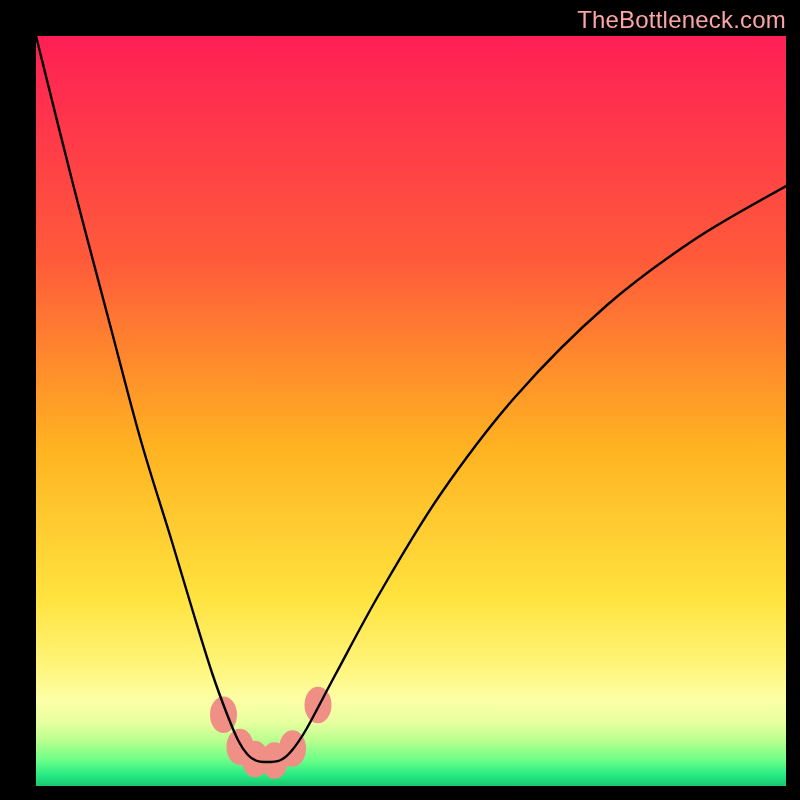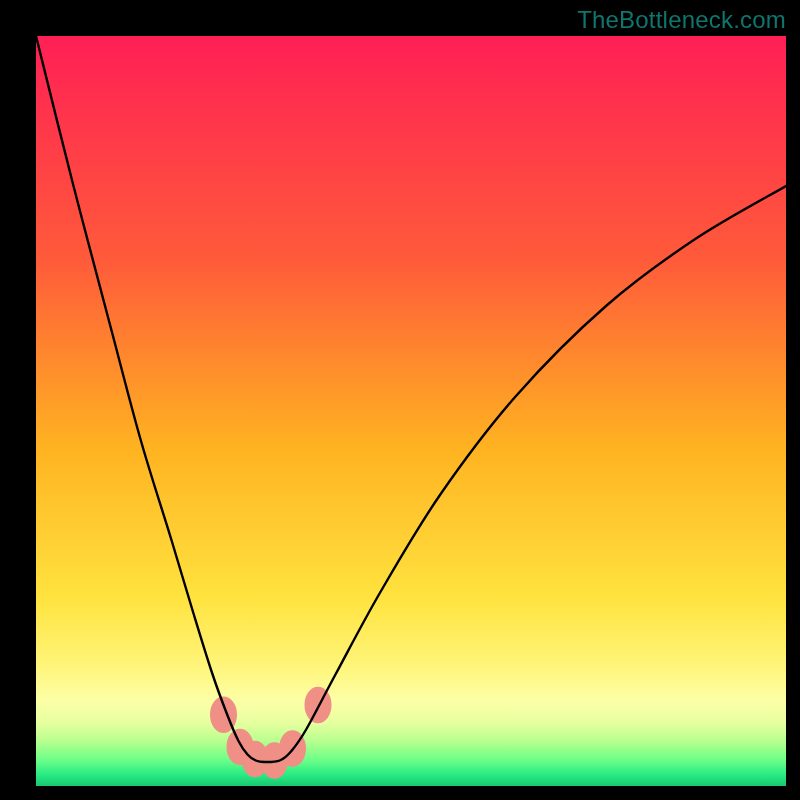--- a/index.html
+++ b/index.html
@@ -32,21 +32,21 @@
     top: 0;
     width: 100%;
     height: 100%;
   }
   .watermark {
     position: absolute;
     top: 6px;
     right: 14px;
     font-family: Arial, Helvetica, sans-serif;
     font-size: 24px;
-    color: #0f766e;
+    color: #fca5a5;
     letter-spacing: 0.2px;
   }
   svg.curve {
     position: absolute;
     left: 0;
     top: 0;
     width: 100%;
     height: 100%;
   }
 </style>

